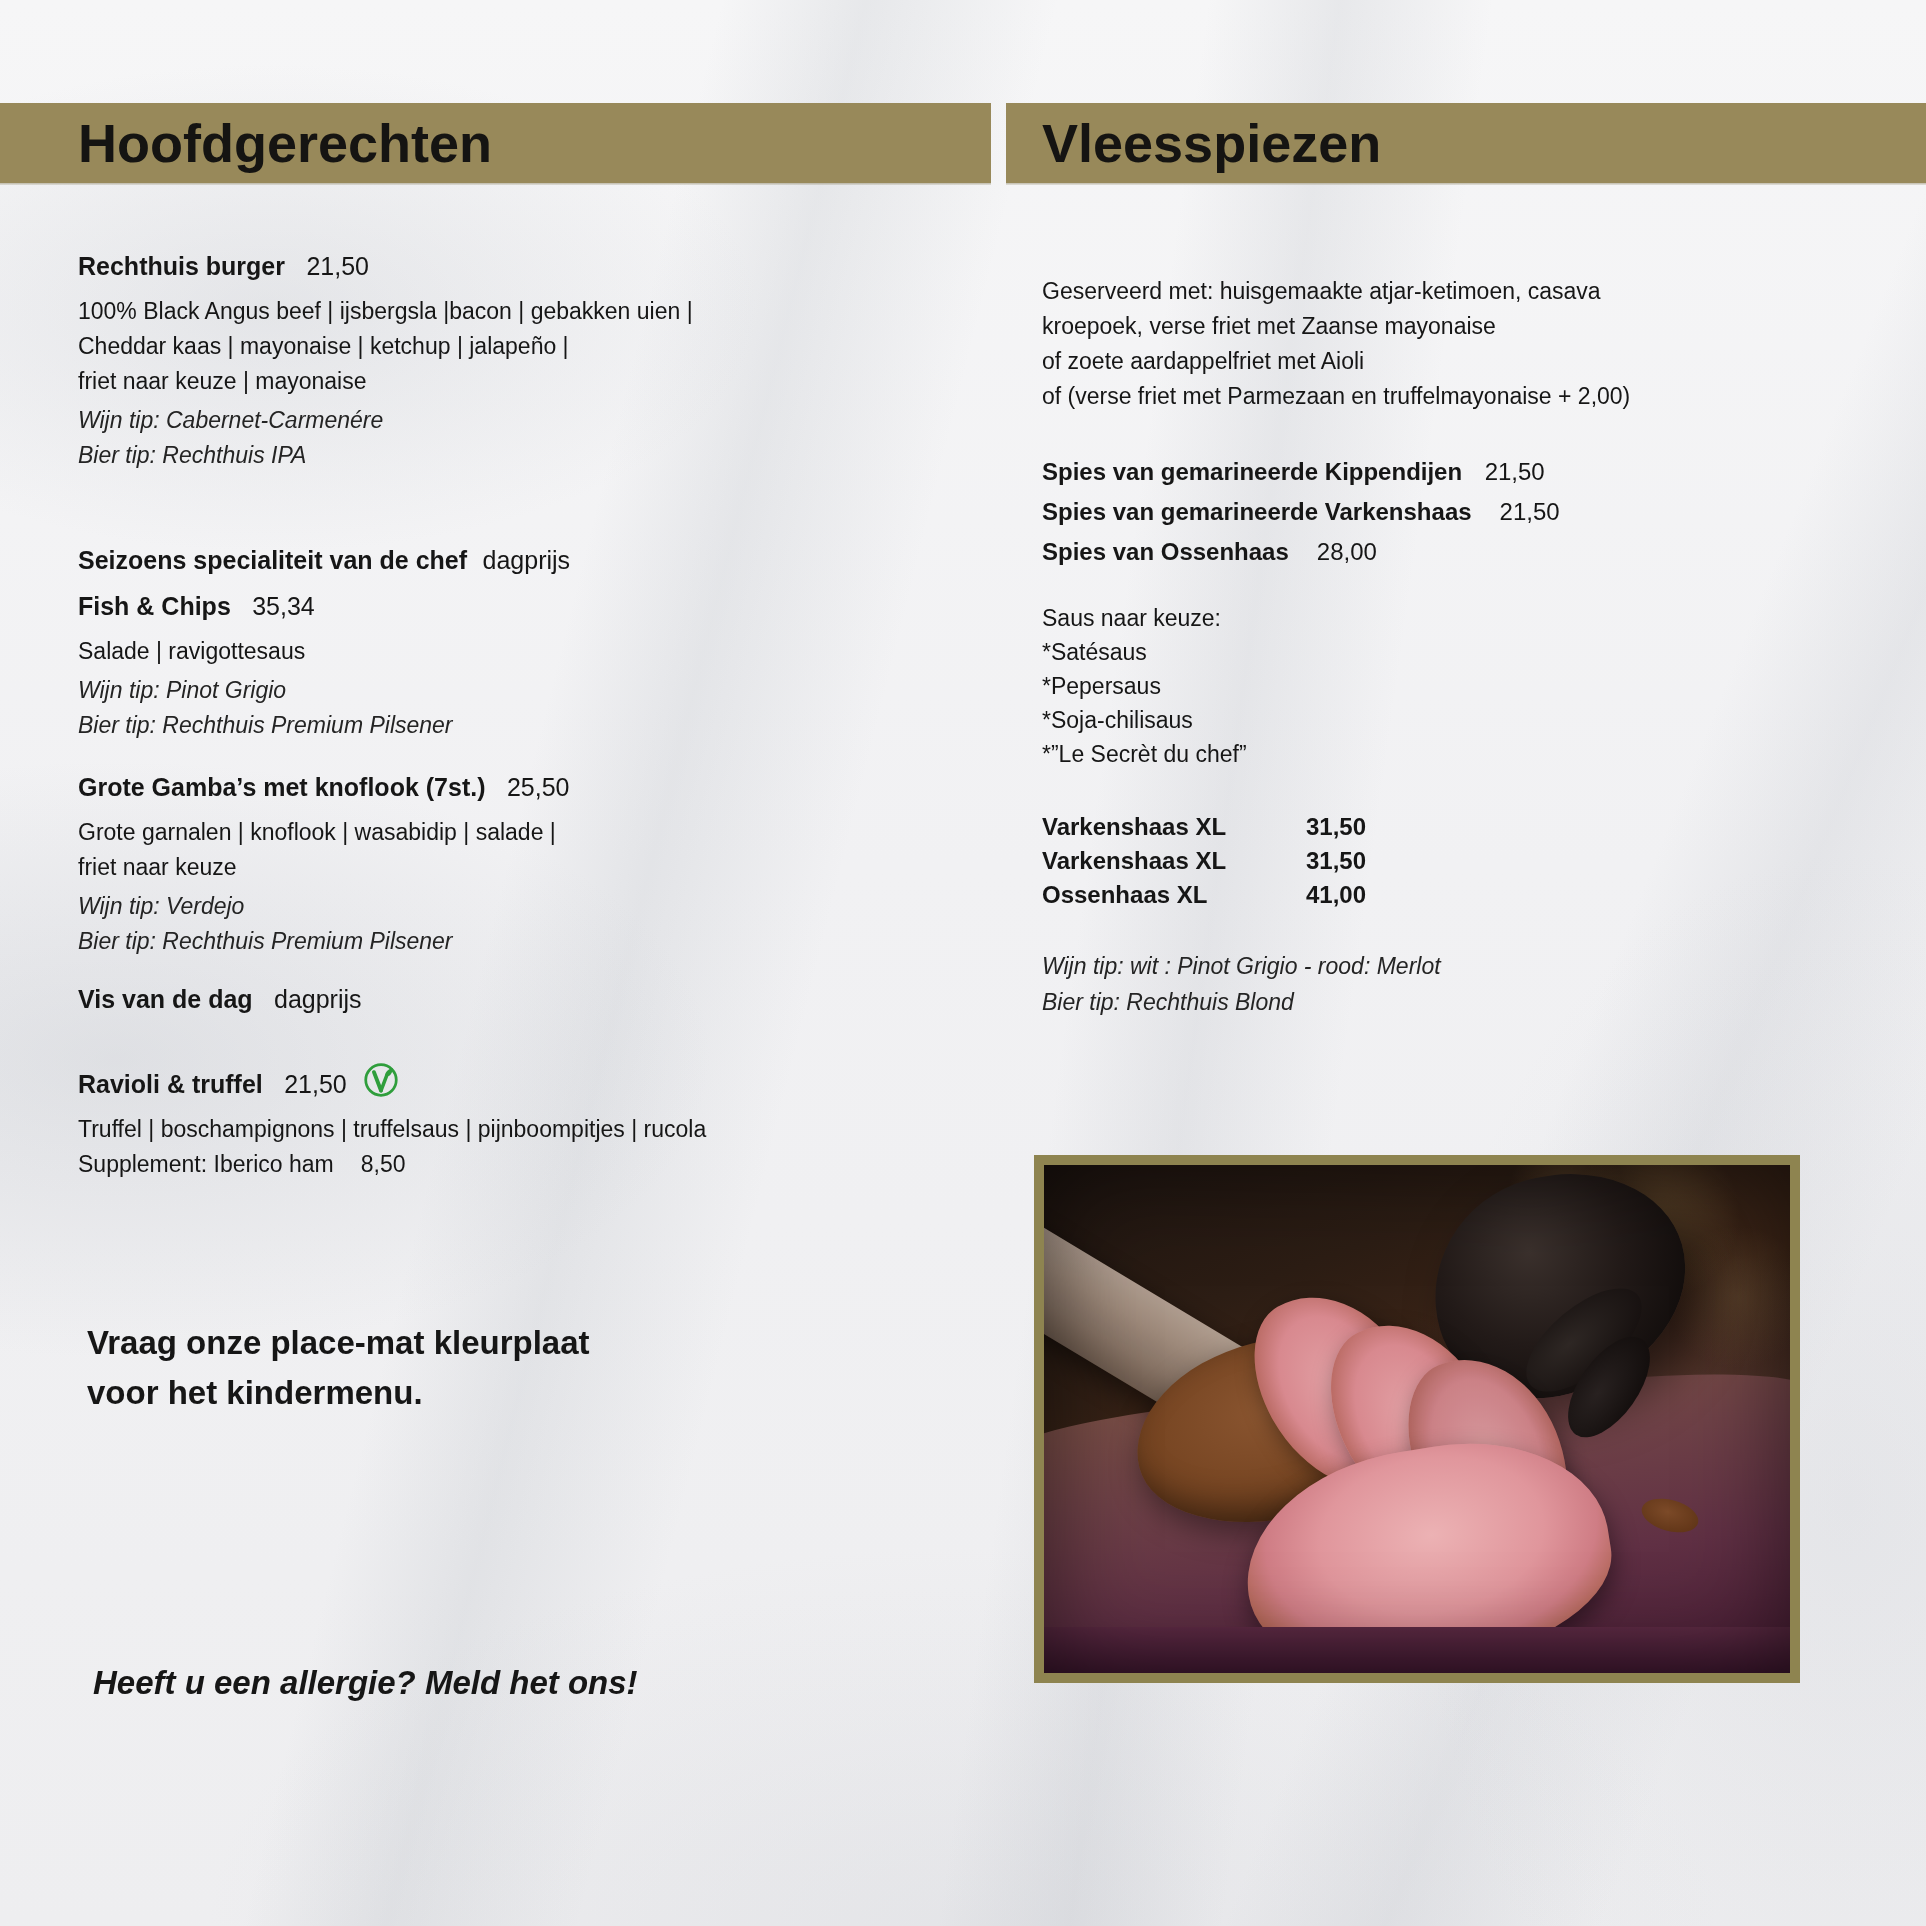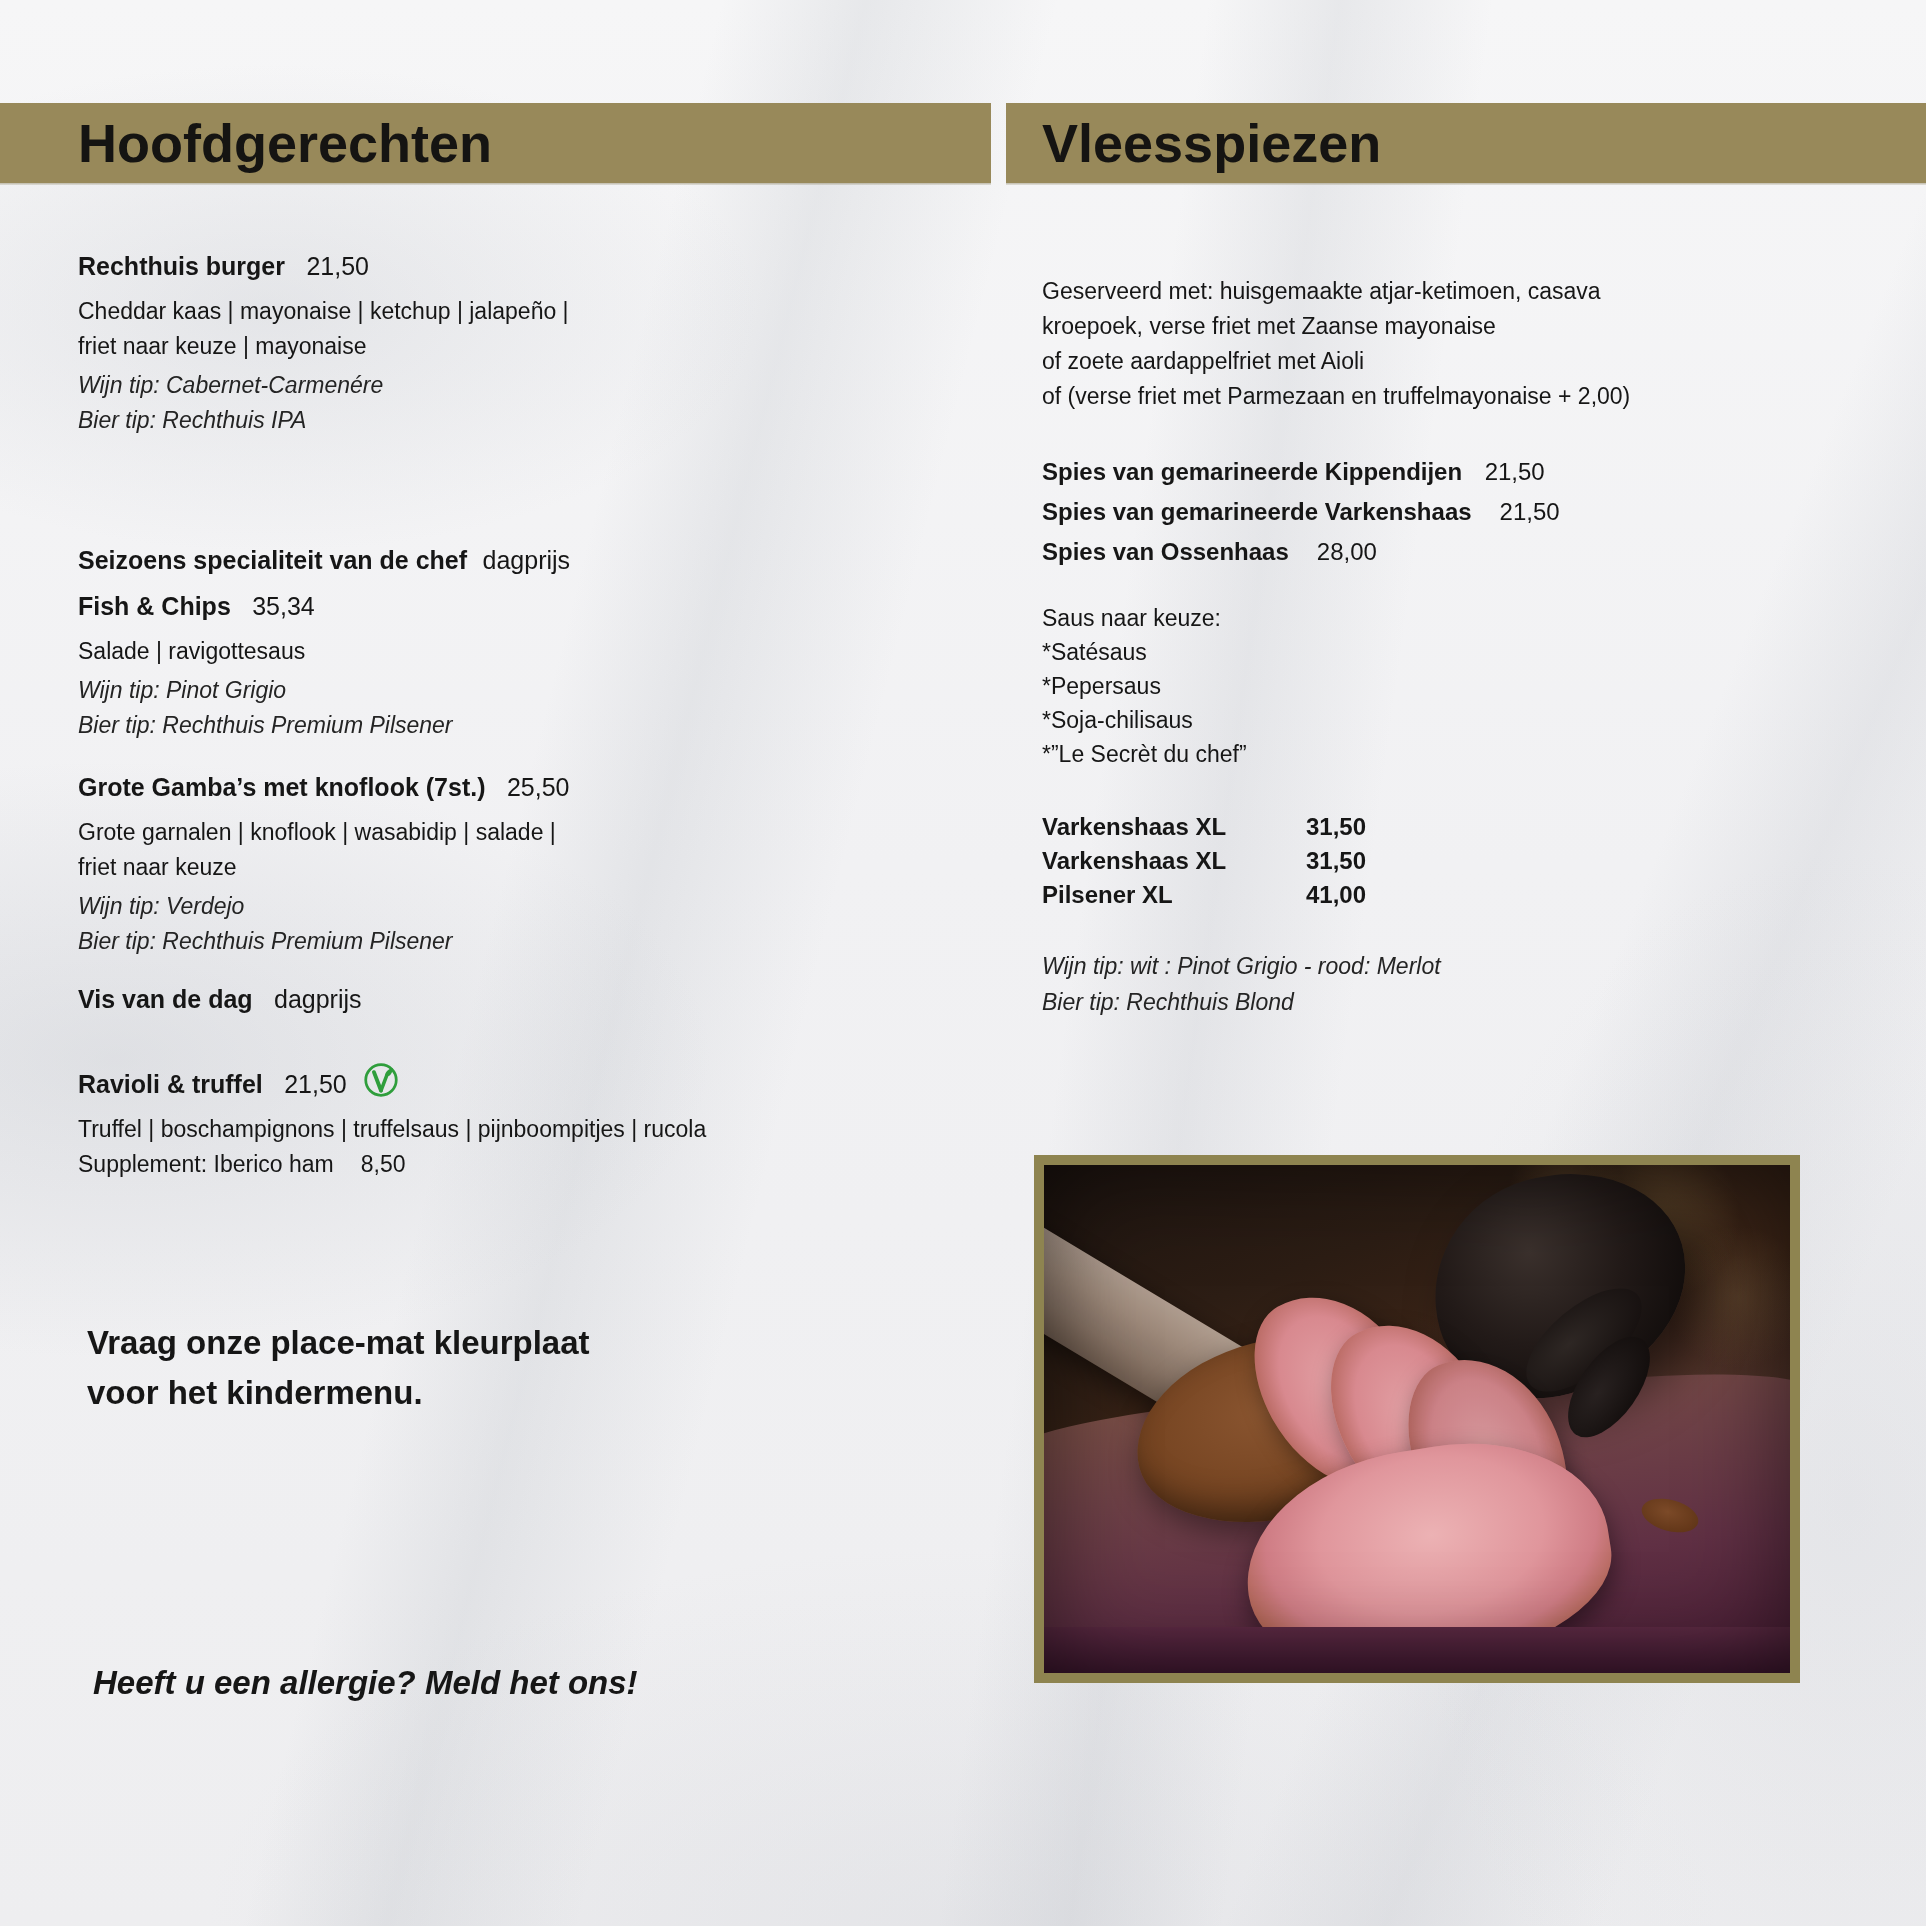--- a/index.html
+++ b/index.html
@@ -146,20 +146,21 @@
   </div>
   <div class="bar" id="bar-right">
     <div class="bar-title">Vleesspiezen</div>
   </div>
 
   <div class="col-block" style="left:78px;top:252px;">
     <div class="item-title">
       <span>Rechthuis burger</span><span class="price">21,50</span>
     </div>
     <div class="desc">
+      <div class="line">100% Black Angus beef | ijsbergsla |bacon | gebakken uien |</div>
       <div class="line">Cheddar kaas | mayonaise | ketchup | jalapeño |</div>
       <div class="line">friet naar keuze | mayonaise</div>
     </div>
     <div class="tips">
       <div class="tip">Wijn tip: Cabernet-Carmenére</div>
       <div class="tip">Bier tip: Rechthuis IPA</div>
     </div>
   </div>
 
   <div class="col-block" style="left:78px;top:546px;">
@@ -255,21 +256,21 @@
   <div class="col-block" style="left:1042px;top:810px;">
     <div class="xl-row">
       <span class="xl-label">Varkenshaas XL</span>
         <span class="xl-price">31,50</span>
     </div>
     <div class="xl-row">
       <span class="xl-label">Varkenshaas XL</span>
         <span class="xl-price">31,50</span>
     </div>
     <div class="xl-row">
-      <span class="xl-label">Pilsener XL</span>
+      <span class="xl-label">Ossenhaas XL</span>
         <span class="xl-price">41,00</span>
     </div>
   </div>
 
   <div class="col-block" style="left:1042px;top:948px;">
     <div class="tip" style="line-height:36px;">Wijn tip: wit : Pinot Grigio - rood: Merlot</div>
     <div class="tip" style="line-height:36px;">Bier tip: Rechthuis Blond</div>
   </div>
 
   <div id="photo">

